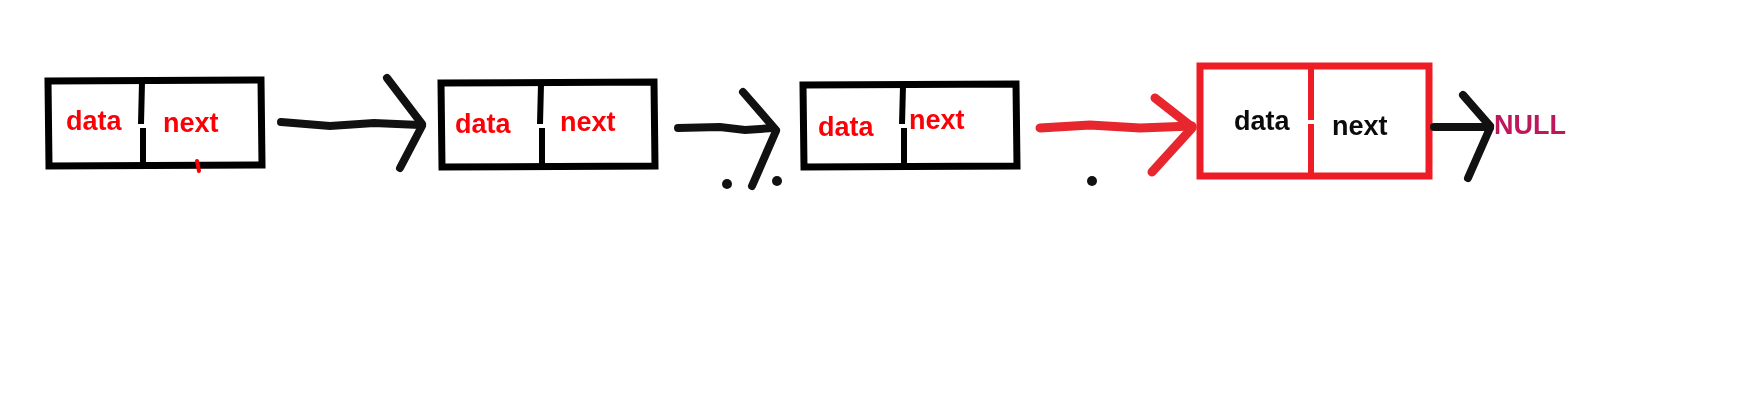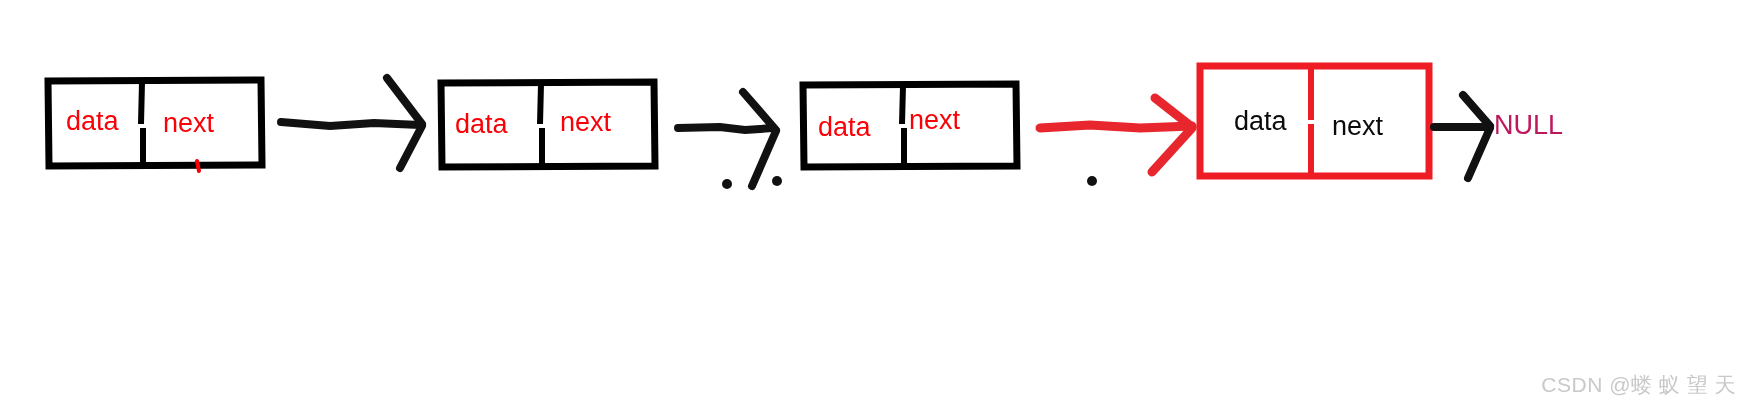--- a/index.html
+++ b/index.html
@@ -9,20 +9,21 @@
   }
   body {
     font-family: "Liberation Sans", sans-serif;
   }
   #canvas {
     position: relative;
     width: 1746px;
     height: 407px;
     background: #ffffff;
     overflow: hidden;
+    font-weight: bold;
   }
   #diagram-svg {
     position: absolute;
     left: 0;
     top: 0;
     width: 1746px;
     height: 407px;
   }
   .node-label {
     position: absolute;
@@ -130,15 +131,14 @@
   <div class="node-label label-red" style="left:560px; top:109px;">next</div>
 
   <div class="node-label label-red" style="left:818px; top:114px;">data</div>
   <div class="node-label label-red" style="left:909px; top:107px;">next</div>
 
   <div class="node-label label-black" style="left:1234px; top:108px;">data</div>
   <div class="node-label label-black" style="left:1332px; top:113px;">next</div>
 
   <div class="null-label" style="left:1494px; top:110px;">NULL</div>
 
-  <div class="watermark">CSDN @蝼 蚁 望 天</div>
 
 </div>
 
 </body></html>

